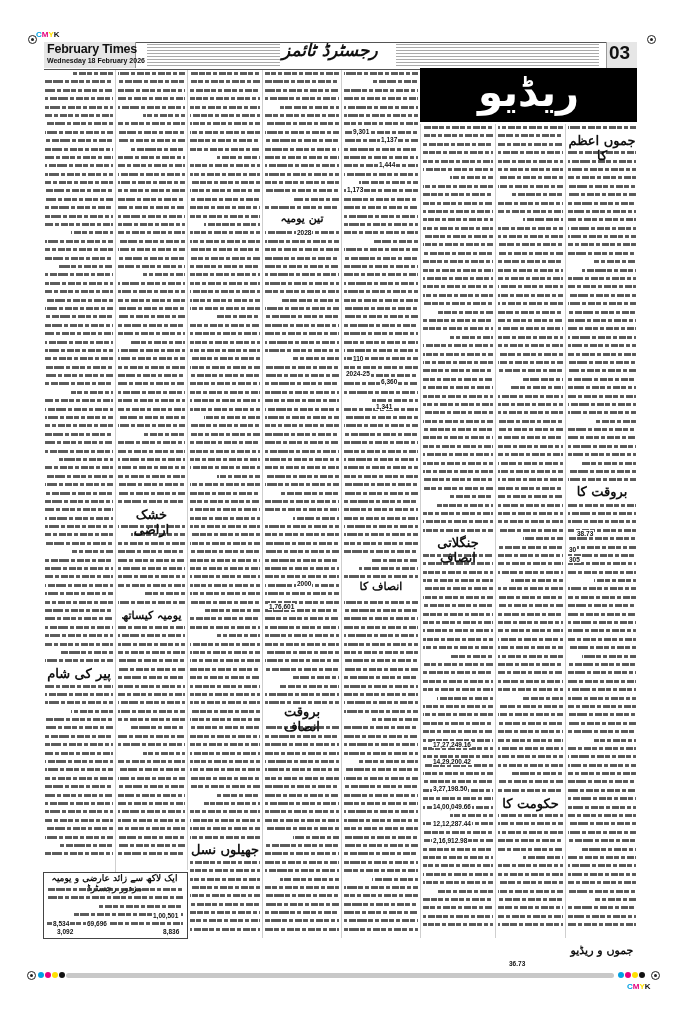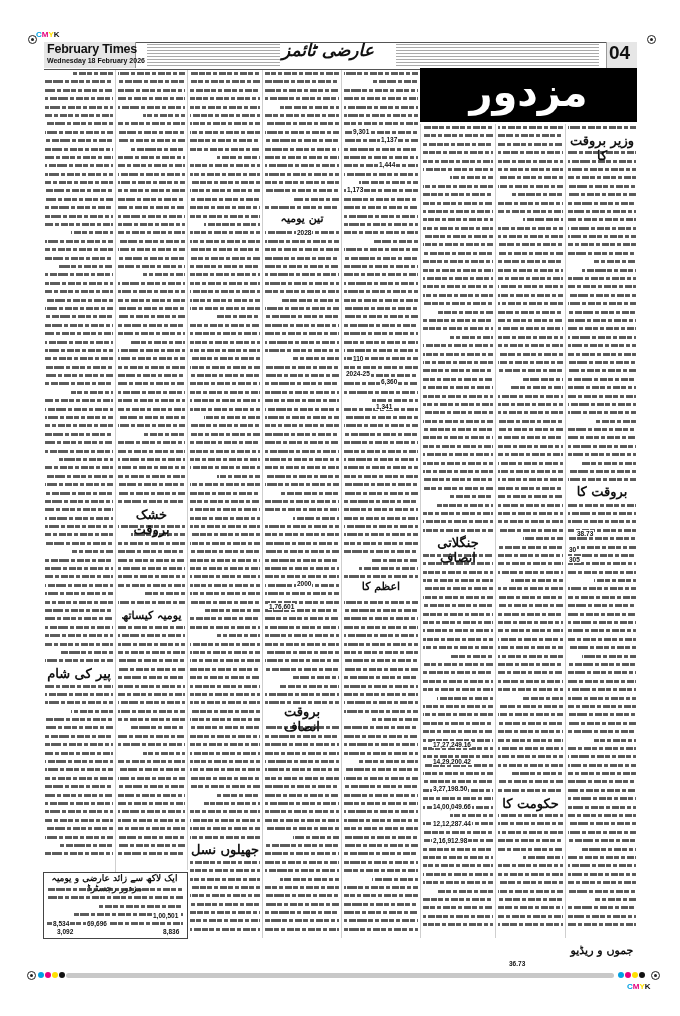--- a/index.html
+++ b/index.html
@@ -58,27 +58,27 @@
   <span class="c">C</span><span class="m">M</span><span class="y">Y</span><span class="k">K</span>
 </div>
 <div class="abs reg" style="left:28px; top:35px;"></div>
 <div class="abs reg" style="left:647px; top:35px;"></div>
 
 <div class="abs header"></div>
 <div class="abs brand-box"></div>
 <div class="abs brand-title">February Times</div>
 <div class="abs brand-date">Wednesday 18 February 2026</div>
 <div class="abs rules" style="left:147px; width:133px;"></div>
-<div class="abs masthead-urdu">عارضی ٹائمز</div>
+<div class="abs masthead-urdu">رجسٹرڈ ٹائمز</div>
 <div class="abs rules" style="left:396px; width:203px;"></div>
 <div class="abs page-no-box"></div>
-<div class="abs page-no">04</div>
+<div class="abs page-no">03</div>
 
 <div class="abs banner"></div>
-<div class="abs banner-text">مزدور</div>
+<div class="abs banner-text">ریڈیو</div>
 
 <div class="vrule" style="left:115px; top:70px; height:868px;"></div>
 <div class="vrule" style="left:187px; top:70px; height:800px;"></div>
 <div class="vrule" style="left:262px; top:70px; height:868px;"></div>
 <div class="vrule" style="left:341px; top:70px; height:868px;"></div>
 <div class="vrule" style="left:420px; top:124px; height:814px;"></div>
 <div class="vrule" style="left:495px; top:124px; height:814px;"></div>
 <div class="vrule" style="left:565px; top:124px; height:814px;"></div>
 
 <div class="lines" style="left:45px; top:72px; width:68px; height:795px;" id="c1">
@@ -876,26 +876,26 @@
     <div class="ln" style="background-position: 17px 0px;"></div>
     <div class="ln" style="background-position: 9px 0px;"></div>
     <div class="ln" style="background-position: 1px 0px;"></div>
     <div class="ln" style="background-position: 14px 0px;"></div>
     <div class="ln short" style="background-position: 6px 0px;"></div>
     <div class="ln" style="background-position: 19px 0px;"></div>
     <div class="ln" style="background-position: 11px 0px;"></div>
     <div class="ln" style="background-position: 3px 0px;"></div>
   </div>
 
-<div class="heading h1" style="left:568px; top:133px; width:68px; height:18px;">وزیر بروقت کا</div>
+<div class="heading h1" style="left:568px; top:133px; width:68px; height:18px;">جموں اعظم کا</div>
 <div class="heading h1" style="left:568px; top:484px; width:68px; height:18px;">بروقت کا</div>
 <div class="heading h1" style="left:423px; top:535px; width:70px; height:18px;">جنگلاتی انصاف</div>
-<div class="heading h2" style="left:344px; top:580px; width:74px; height:16px;">اعظم کا</div>
+<div class="heading h2" style="left:344px; top:580px; width:74px; height:16px;">انصاف کا</div>
 <div class="heading h2" style="left:265px; top:212px; width:74px; height:16px;">تین یومیہ</div>
-<div class="heading h1" style="left:118px; top:507px; width:67px; height:18px;">خشک بروقت</div>
+<div class="heading h1" style="left:118px; top:507px; width:67px; height:18px;">خشک اراضی</div>
 <div class="heading h2" style="left:118px; top:609px; width:67px; height:16px;">یومیہ کیساتھ</div>
 <div class="heading h1" style="left:45px; top:666px; width:68px; height:18px;">پیر کی شام</div>
 <div class="heading h1" style="left:265px; top:704px; width:74px; height:18px;">بروقت انصاف</div>
 <div class="heading h1" style="left:498px; top:796px; width:65px; height:18px;">حکومت کا</div>
 <div class="heading h1" style="left:190px; top:842px; width:70px; height:18px;">جھیلوں نسل</div>
 <div class="heading h2" style="left:568px; top:944px; width:68px; height:16px;">جموں و ریڈیو</div>
 
 <div class="num" style="left:352px; top:128px;">9,301</div>
 <div class="num" style="left:380px; top:136px;">1,137</div>
 <div class="num" style="left:378px; top:161px;">1,444</div>

